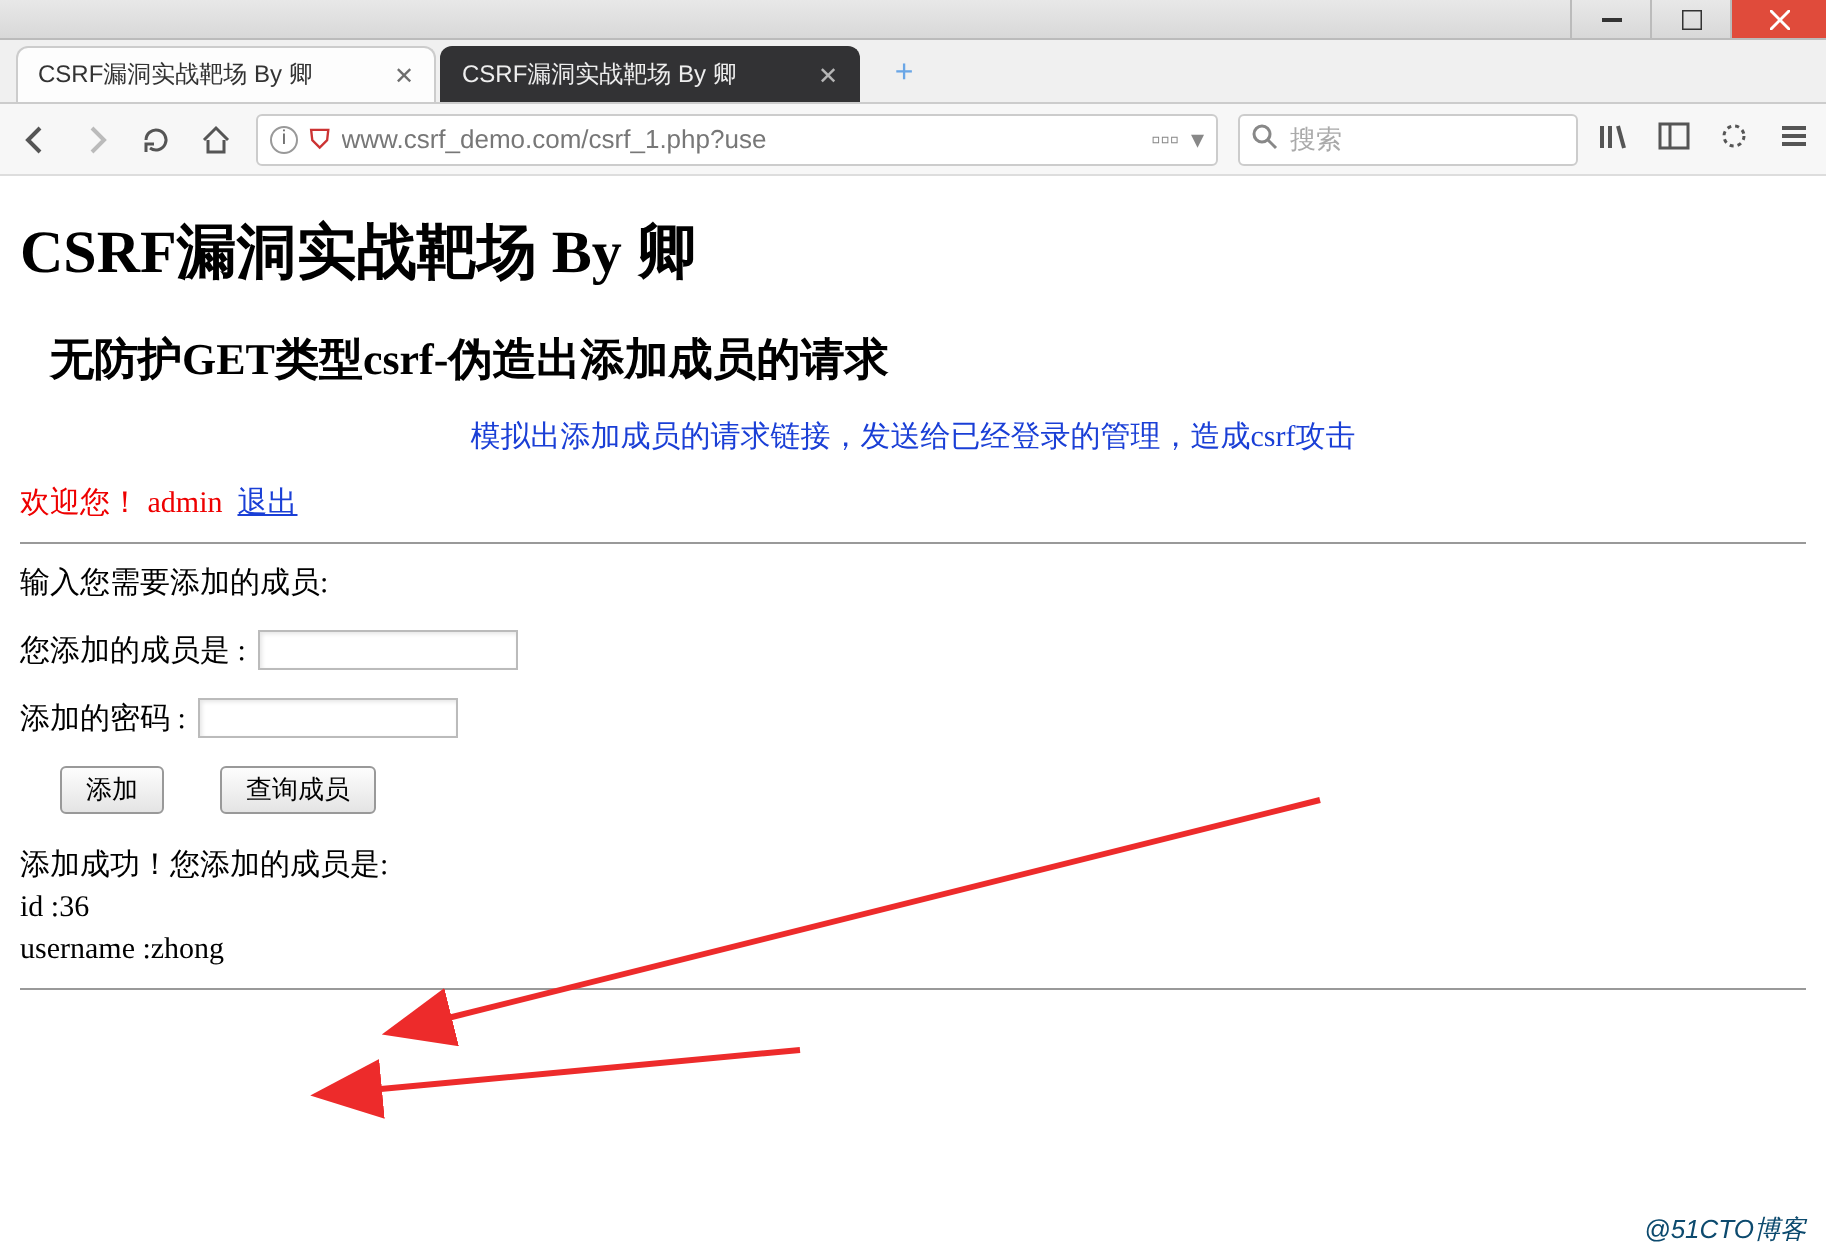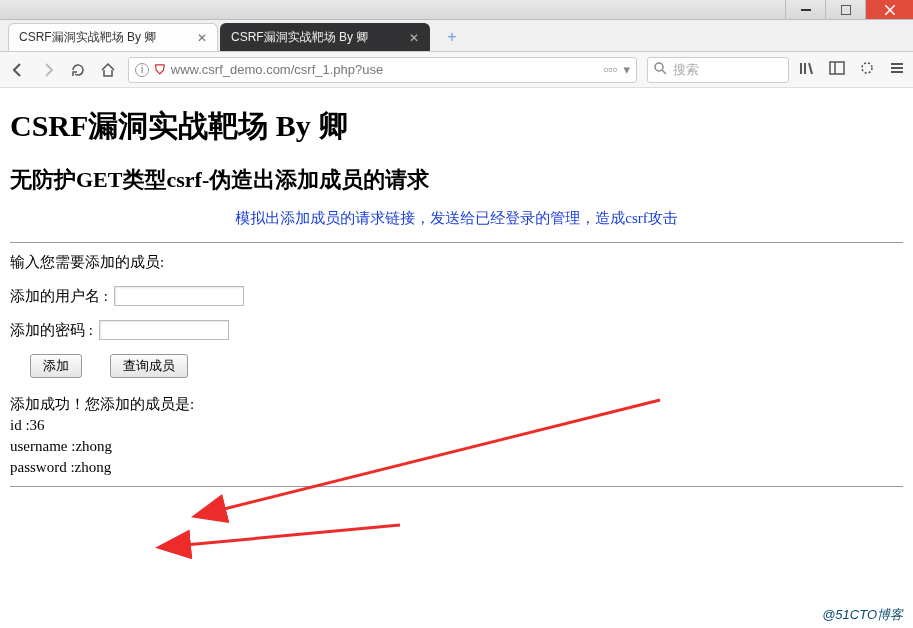--- a/index.html
+++ b/index.html
@@ -89,39 +89,39 @@
       border-radius: 3px;
       background: #fff;
       display: flex;
       align-items: center;
       padding: 0 6px;
       gap: 6px;
       font-size: 13px;
       color: #777;
     }
     .url-box { flex: 1; }
-    .search-box { width: 142px; }
+    .search-box { width: 170px; }
     .url-text { flex: 1; white-space: nowrap; overflow: hidden; text-overflow: ellipsis; }
     .url-tools { display: flex; gap: 6px; color: #888; margin-left: auto; }
     .right-icons { display: flex; gap: 14px; color: #555; align-items: center; }
     
     .page {
       padding: 6px 10px;
       font-family: "SimSun", "Times New Roman", serif;
     }
     h1 {
       font-size: 30px;
       font-weight: bold;
       margin: 12px 0 18px;
       font-family: "SimSun", serif;
     }
     h2 {
       font-size: 22px;
       font-weight: bold;
-      margin: 10px 0 14px;
+      margin: 10px 15px 14px;
       font-family: "SimSun", serif;
     }
     .blue-text { color: #1a3fd6; font-size: 15px; margin: 8px 0 14px; text-align: center; }
     .red-text { color: #e00; font-size: 15px; margin: 10px 0; }
     .red-text a { color: #1a3fd6; text-decoration: underline; }
     hr { border: none; border-top: 1px solid #999; margin: 8px 0; }
     .form-label { font-weight: normal; font-size: 15px; margin: 10px 0; }
     .form-row { margin: 14px 0; font-size: 15px; display: flex; align-items: center; gap: 6px; }
     .form-row input[type="text"], .form-row input[type="password"] {
       border: 1px solid #bbb;
@@ -256,44 +256,45 @@
           <line x1="2" y1="12" x2="14" y2="12" stroke="#555" stroke-width="2"></line>
         </svg>
     </span>
   </div>
 </div>
 
 <div class="page">
   <h1>CSRF漏洞实战靶场 By 卿</h1>
   <h2>无防护GET类型csrf-伪造出添加成员的请求</h2>
   <div class="blue-text">模拟出添加成员的请求链接，发送给已经登录的管理，造成csrf攻击</div>
+  <div class="red-text">
+    <span>欢迎您！ </span><span>admin</span>
+    &nbsp;<a href="#">退出</a>
+  </div>
   <hr>
   <div class="form-label">输入您需要添加的成员:</div>
   <div class="form-row">
-    <span>添加的用户名 :</span>
+    <span>您添加的成员是 :</span>
     <input type="text" style="">
   </div>
   <div class="form-row">
     <span>添加的密码 :</span>
     <input type="text" style="">
   </div>
   <div class="btn-row">
     <button class="btn">添加</button>
     <button class="btn">查询成员</button>
   </div>
   <div class="result-text">
     <div>添加成功！您添加的成员是:</div>
     <div>
       <span>id :</span><span>36</span>
     </div>
     <div>
       <span>username :</span><span>zhong</span>
-    </div>
-    <div>
-      <span>password :</span><span>zhong</span>
     </div>
   </div>
   <hr>
 </div>
 
 <svg class="arrow-svg" style="left:0;top:0;" width="913" height="628">
   <defs>
     <marker id="ah" markerWidth="12" markerHeight="10" refX="2" refY="5" orient="auto">
       <path d="M0,0 L12,5 L0,10 Z" fill="#ed2b2b"></path>
     </marker>

